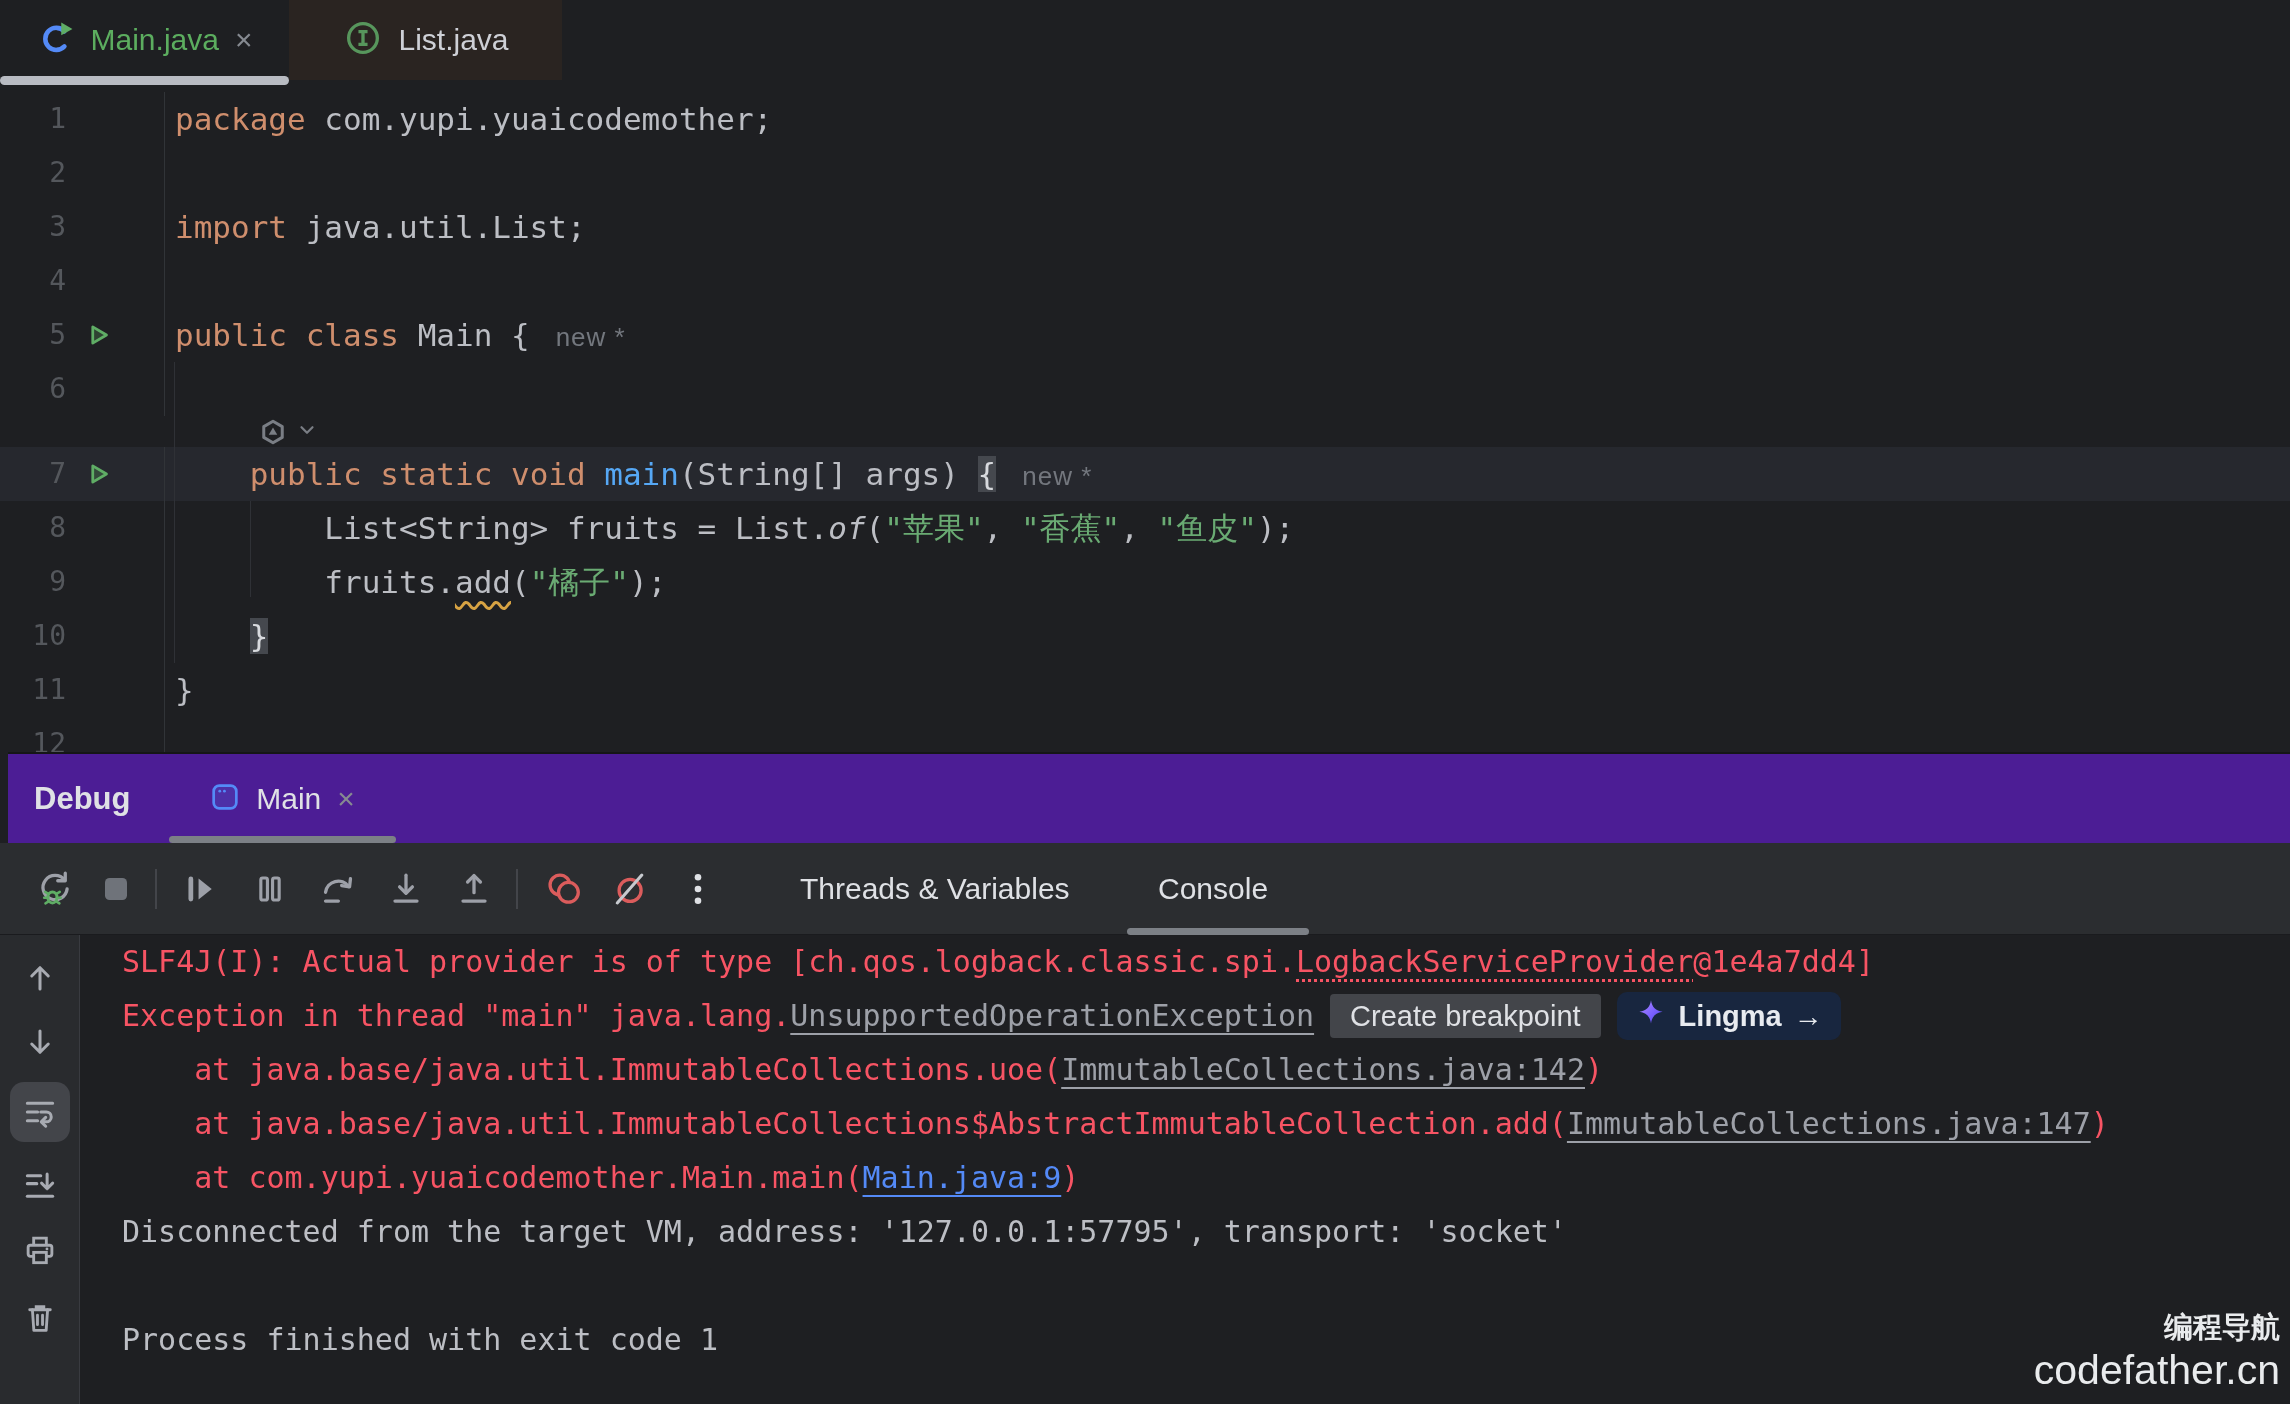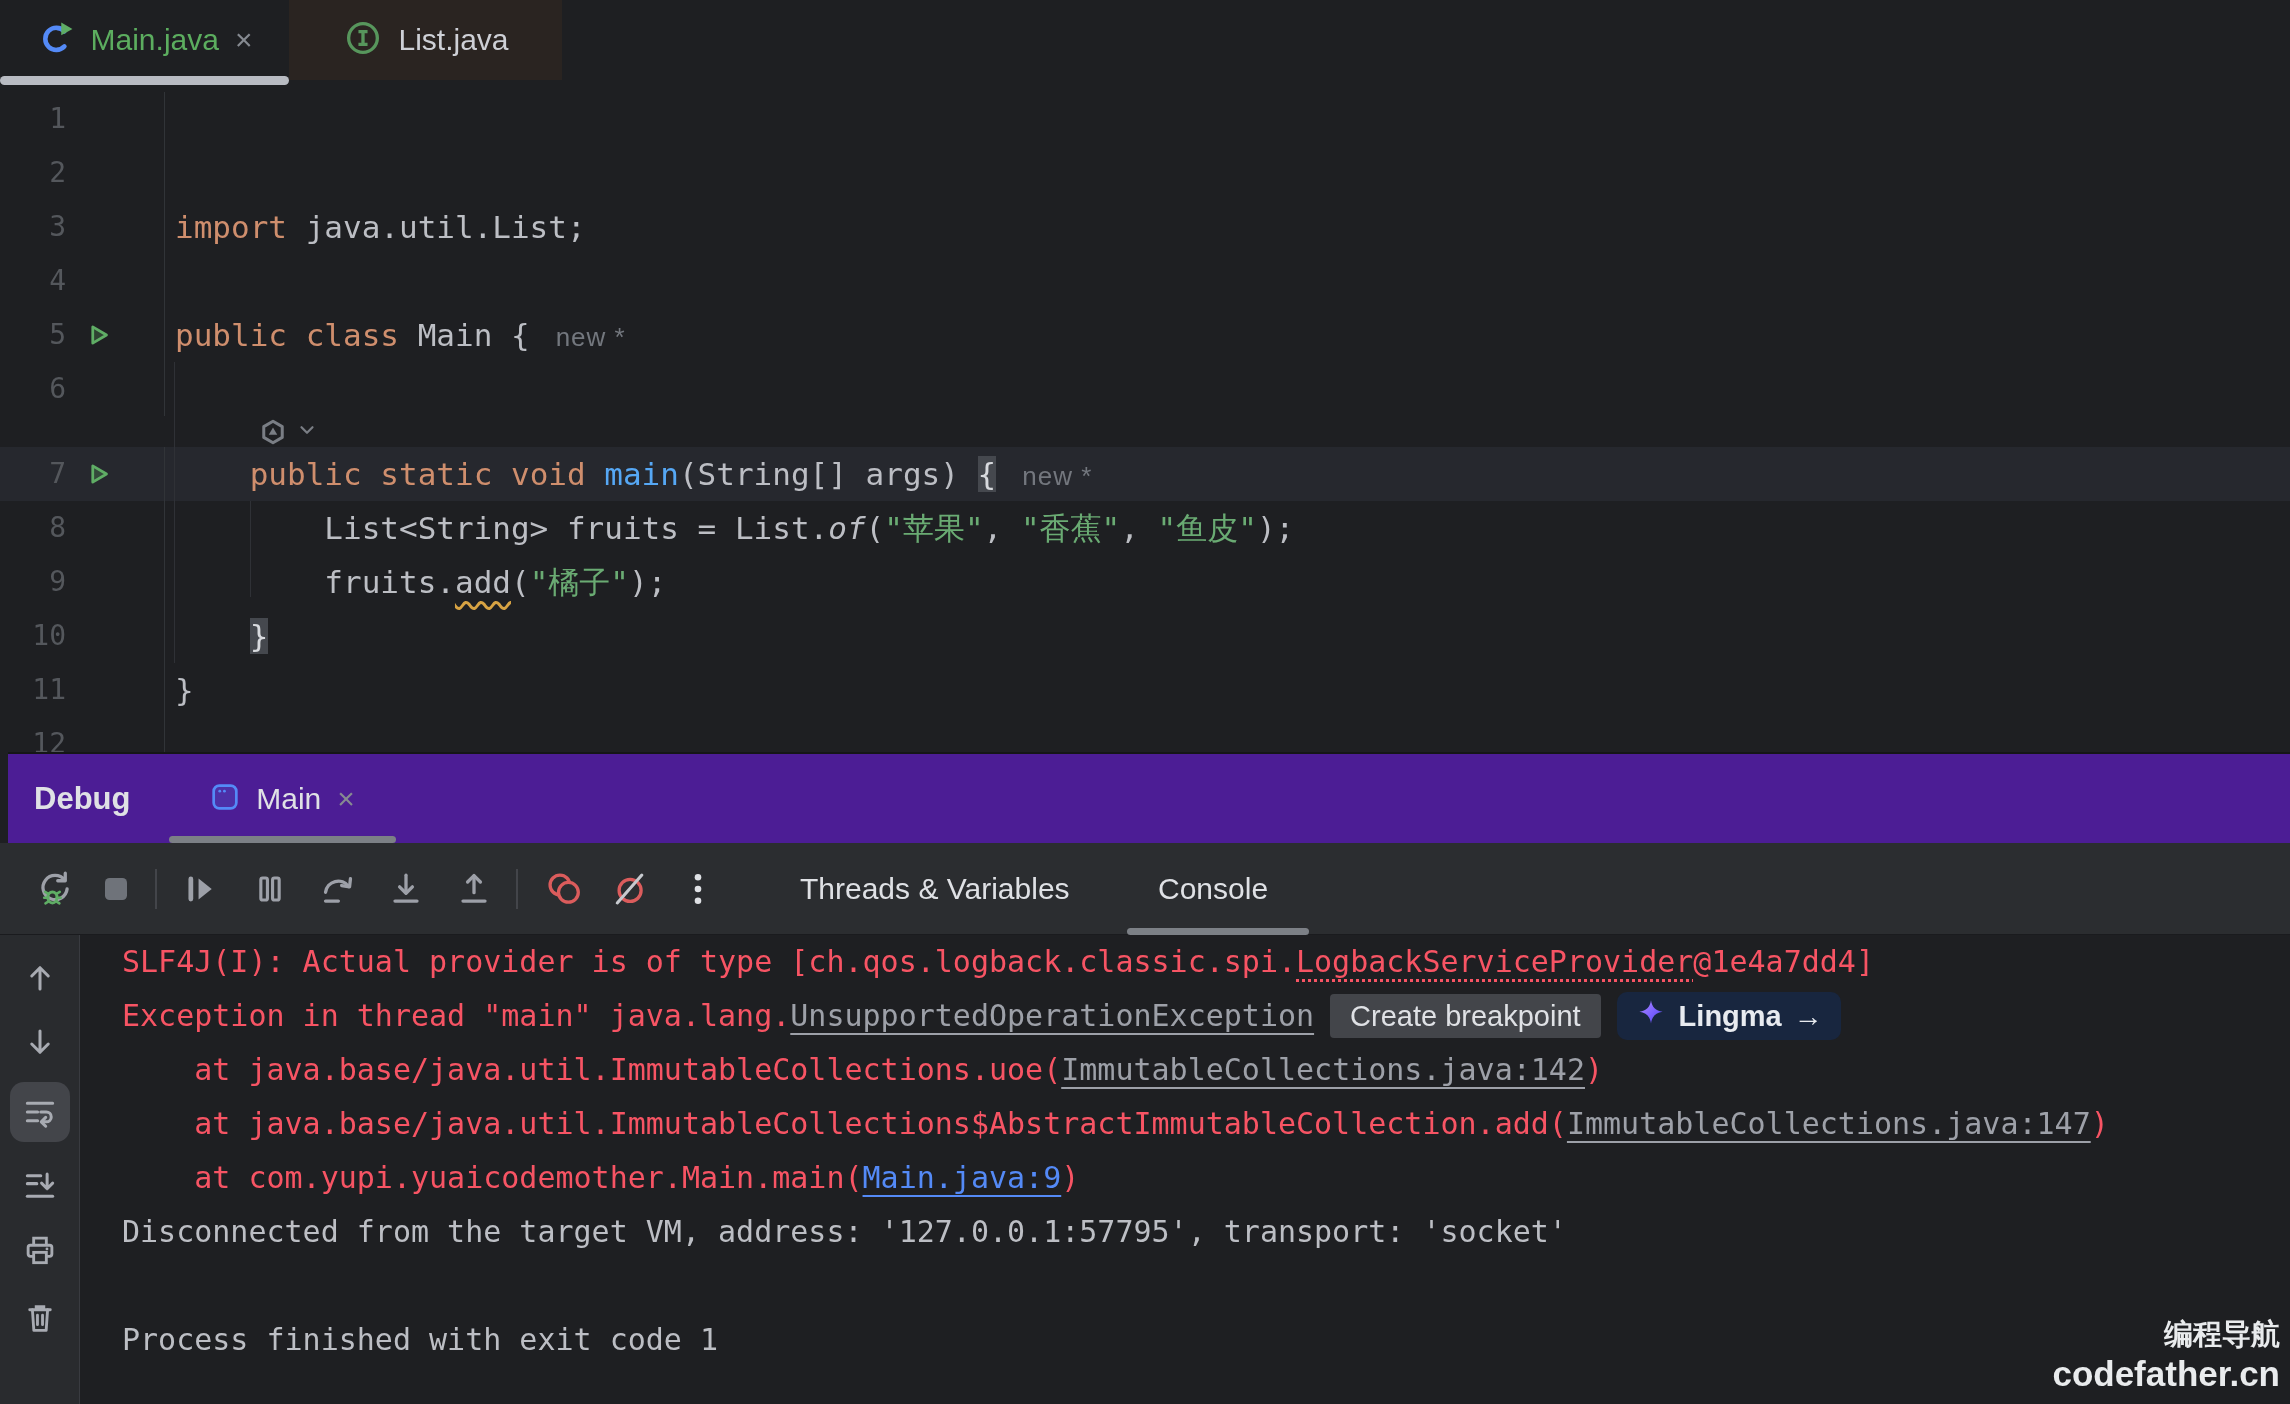--- a/index.html
+++ b/index.html
@@ -66,21 +66,21 @@
   .lg{color:#9da0a8;text-decoration:underline;text-decoration-thickness:2px;text-underline-offset:7px;text-align:center;}
   .lb{color:#548af7;text-decoration:underline;text-decoration-thickness:2px;text-underline-offset:7px;}
   .chip-gray{display:inline-flex;align-items:center;height:44px;margin-left:16px;padding:0 20px;border:none;
              background:#43454a;color:#dfe1e5;border-radius:4px;font-family:"Liberation Sans",sans-serif;font-size:29px;}
   .chip-lingma{display:inline-flex;align-items:center;gap:12px;height:48px;margin-left:16px;padding:0 18px;border:none;
                background:#18263f;color:#e8ebf0;border-radius:10px;font-family:"Liberation Sans",sans-serif;font-size:29px;font-weight:bold;}
 
   
   .watermark{position:absolute;right:10px;bottom:8px;text-align:right;color:#e9ebed;line-height:1.25;}
   .wm1{font-size:29px;font-weight:600;}
-  .wm2{font-size:35px;font-weight:700;}
+  .wm2{font-size:41px;font-weight:400;}
 </style>
 </head>
 <body>
 
 <div class="app">
 
   <div class="tabbar">
     <div class="etab etab-main">
       <span>
         <svg width="42" height="42" viewBox="0 0 24 24">
@@ -98,21 +98,21 @@
           <path d="M9.4 8.4h5.2M9.4 15.6h5.2M12 8.4v7.2" stroke="#57965c" stroke-width="1.9" fill="none"></path>
         </svg>
       </span>
       <span class="etab-label-list">List.java</span>
     </div>
     <div class="tab-indicator"></div>
   </div>
 
   <div class="editor">
     <div class="editor-inner" id="editor-lines">
-        <div class="erow"><div class="gutter"><span class="lnum">1</span><span class="gicon"></span></div></div>
+        <div class="erow"><div class="gutter"><span class="lnum">1</span><span class="gicon"></span></div><div class="codeln"><span class="kw">package</span><span class="pl"> com.yupi.yuaicodemother;</span></div></div>
         <div class="erow"><div class="gutter"><span class="lnum">2</span><span class="gicon"></span></div><div class="codeln"></div></div>
         <div class="erow"><div class="gutter"><span class="lnum">3</span><span class="gicon"></span></div><div class="codeln"><span class="kw">import</span><span class="pl"> java.util.List;</span></div></div>
         <div class="erow"><div class="gutter"><span class="lnum">4</span><span class="gicon"></span></div><div class="codeln"></div></div>
         <div class="erow"><div class="gutter"><span class="lnum">5</span><span class="gicon"><svg width="30" height="30" viewBox="0 0 24 24">
                 <path d="M7 5.5v13l11-6.5z" fill="rgba(95,173,101,.25)" stroke="#5fad65" stroke-width="2.2" stroke-linejoin="round"></path>
               </svg></span></div><div class="codeln"><span class="kw">public</span><span class="pl"> </span><span class="kw">class</span><span class="pl"> Main {</span><span class="hint">new *</span></div></div>
         <div class="erow"><div class="gutter"><span class="lnum">6</span><span class="gicon"></span></div><div class="codeln"></div></div>
         <div class="inlay-row">
           <span class="inlay-pad"></span>
       <span class="inlay-btn">

